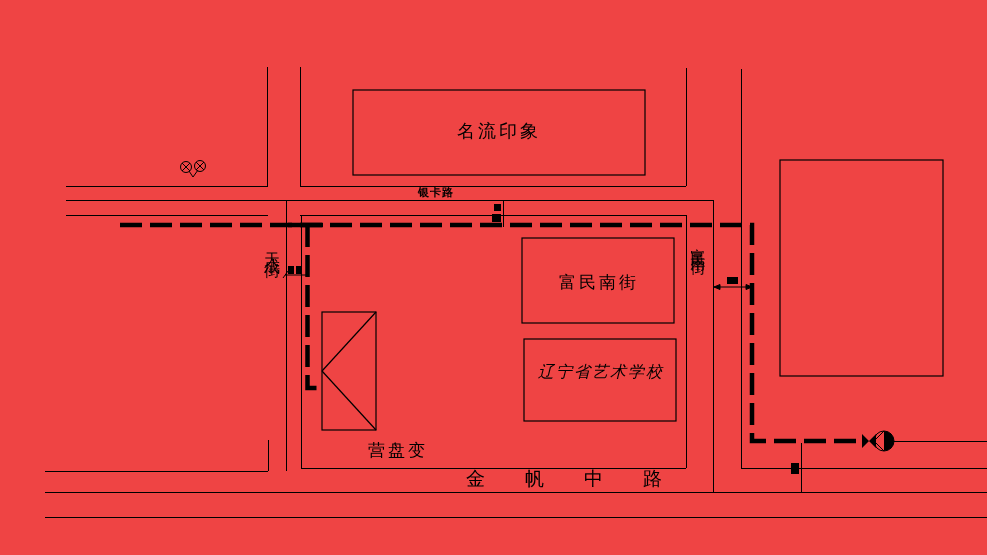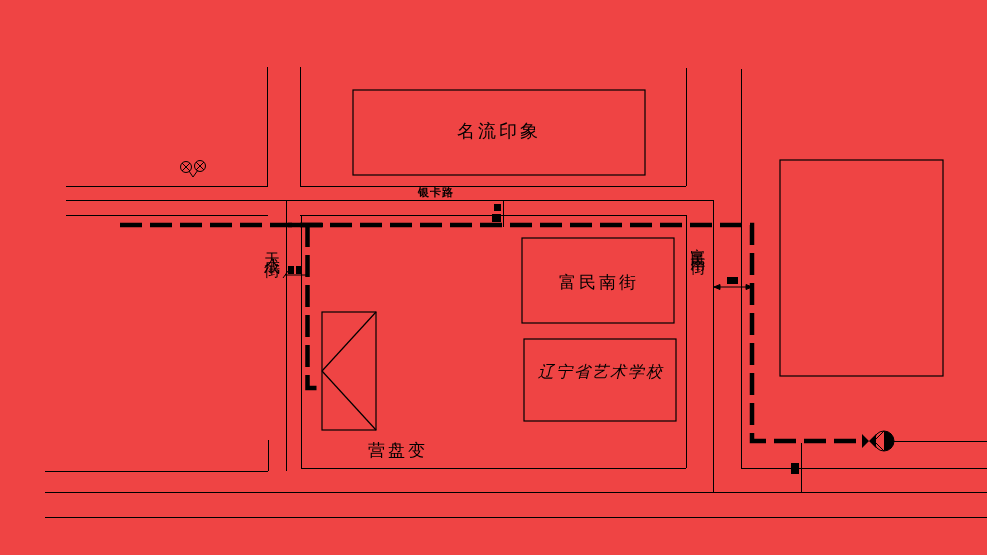--- a/index.html
+++ b/index.html
@@ -105,13 +105,14 @@
   </g>
 </svg>
 
   <div class="lbl center lbl-mingliu">名流印象</div>
   <div class="lbl center lbl-unicom">富民南街</div>
   <div class="lbl center lbl-art">辽宁省艺术学校</div>
   <div class="lbl center lbl-yingpan">营盘变</div>
   <div class="lbl lbl-yinka">银卡路</div>
   <div class="lbl vert lbl-tiancheng">天成街</div>
   <div class="lbl vert lbl-fumin">富民南街</div>
+  <div class="lbl lbl-jinfan">金帆中路</div>
 </div>
 
 </body></html>

